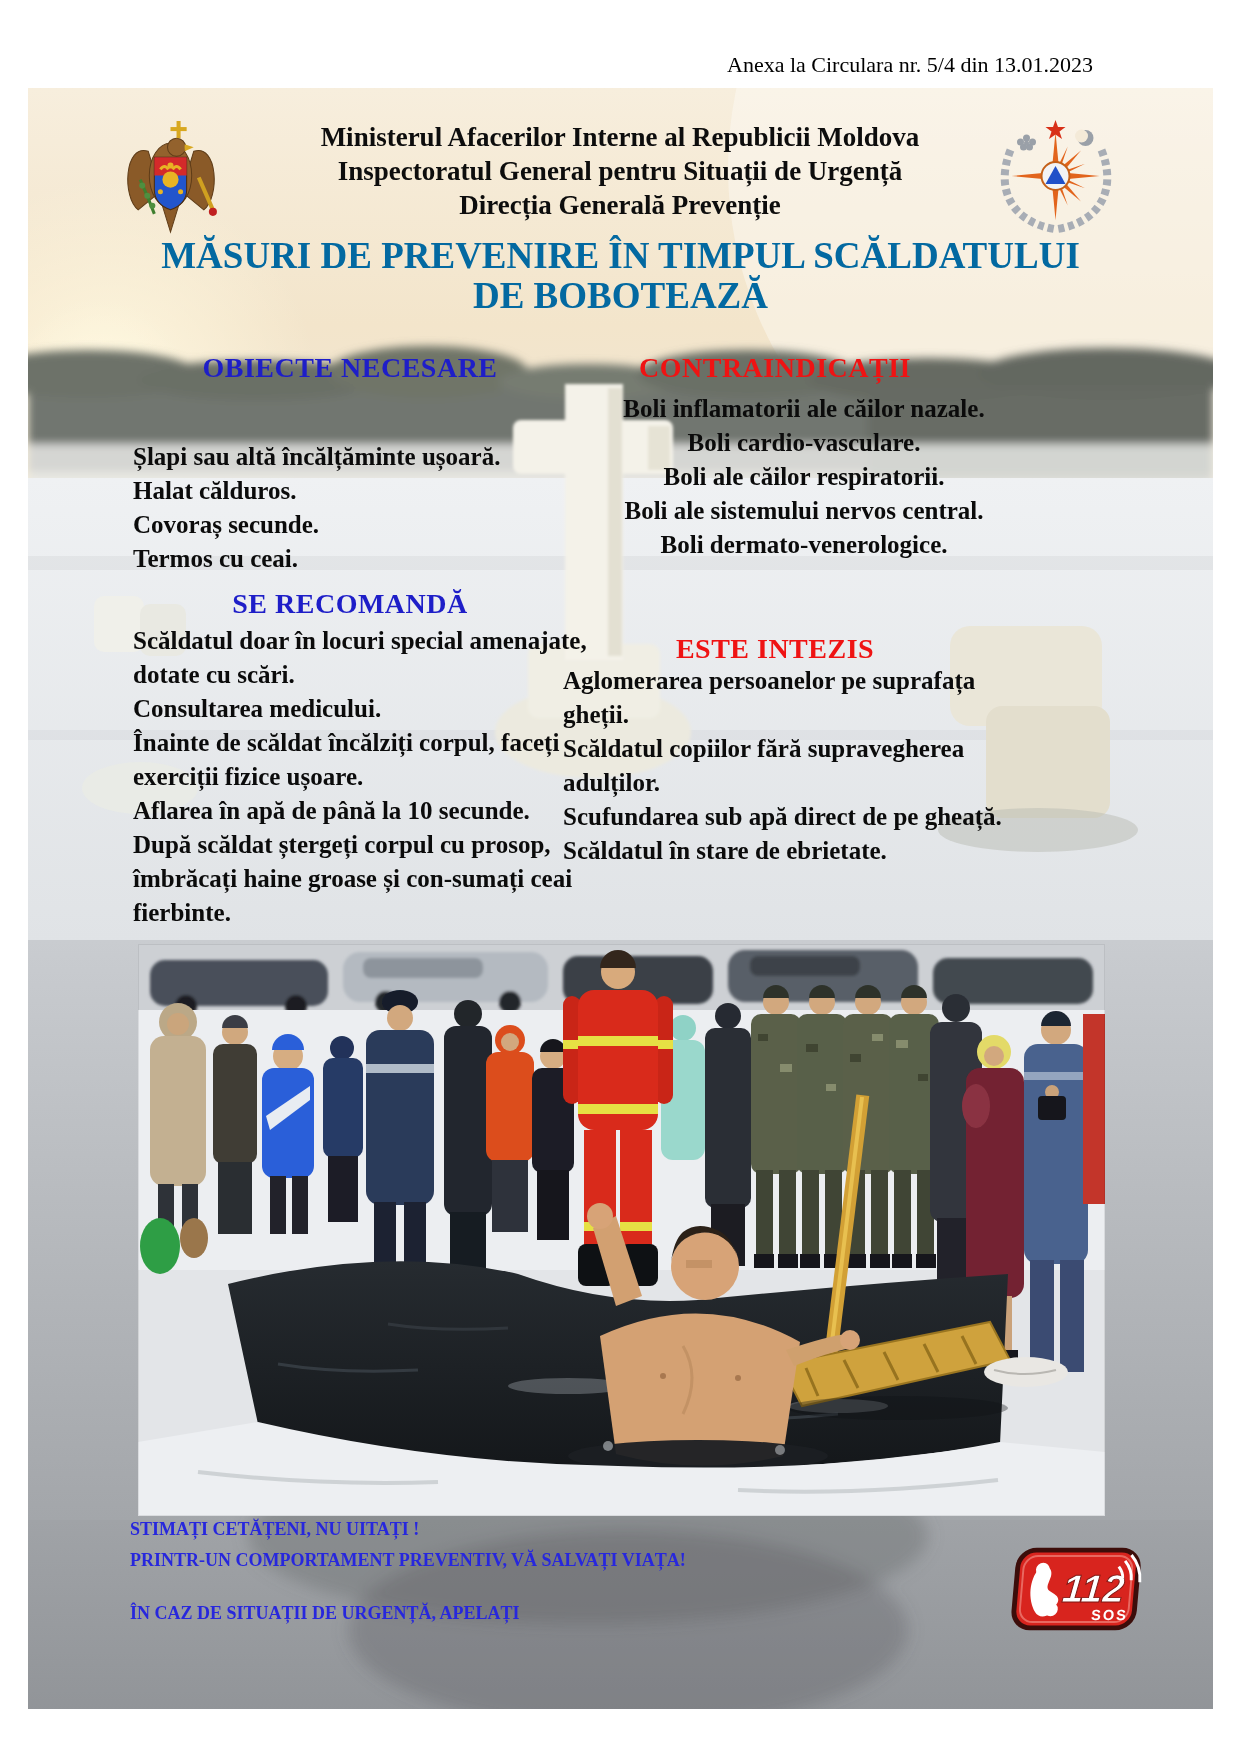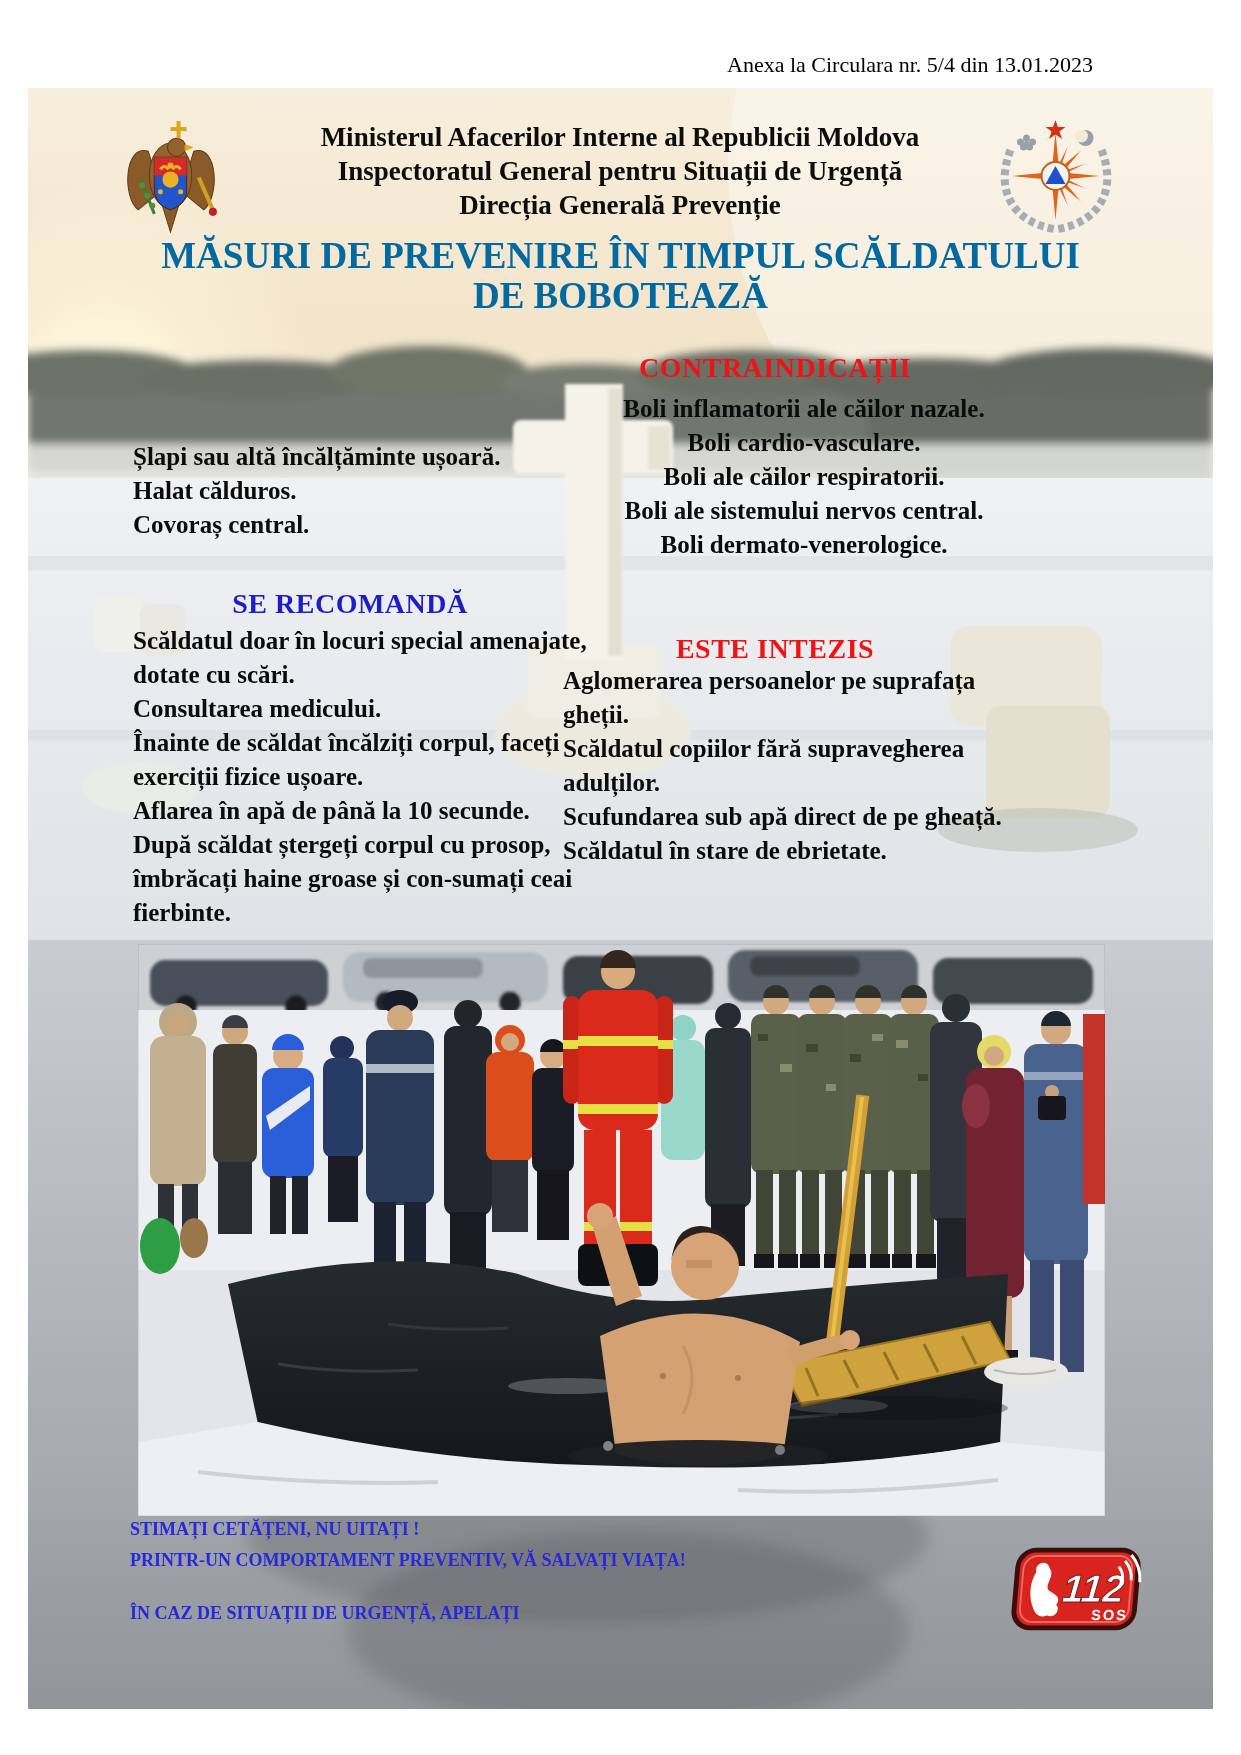--- a/index.html
+++ b/index.html
@@ -192,26 +192,28 @@
     <div>Ministerul Afacerilor Interne al Republicii Moldova</div>
     <div>Inspectoratul General pentru Situații de Urgență</div>
     <div>Direcția Generală Prevenție</div>
   </div>
 
   <div class="title">
     <div>MĂSURI DE PREVENIRE ÎN TIMPUL SCĂLDATULUI</div>
     <div>DE BOBOTEAZĂ</div>
   </div>
 
+  <div class="h2 blue" id="h-obiecte">OBIECTE NECESARE</div>
   <div class="h2 red" id="h-contra">CONTRAINDICAȚII</div>
 
   <div class="ul" id="ul-obiecte">
     <div class="li">Șlapi sau altă încălțăminte ușoară.</div>
     <div class="li">Halat călduros.</div>
-    <div class="li">Covoraș central.</div>
+    <div class="li">Covoraș secunde.</div>
+    <div class="li">Termos cu ceai.</div>
   </div>
 
   <div class="ul" id="ul-contra">
     <div class="li">Boli inflamatorii ale căilor nazale.</div>
     <div class="li">Boli cardio-vasculare.</div>
     <div class="li">Boli ale căilor respiratorii.</div>
     <div class="li">Boli ale sistemului nervos central.</div>
     <div class="li">Boli dermato-venerologice.</div>
   </div>
 

